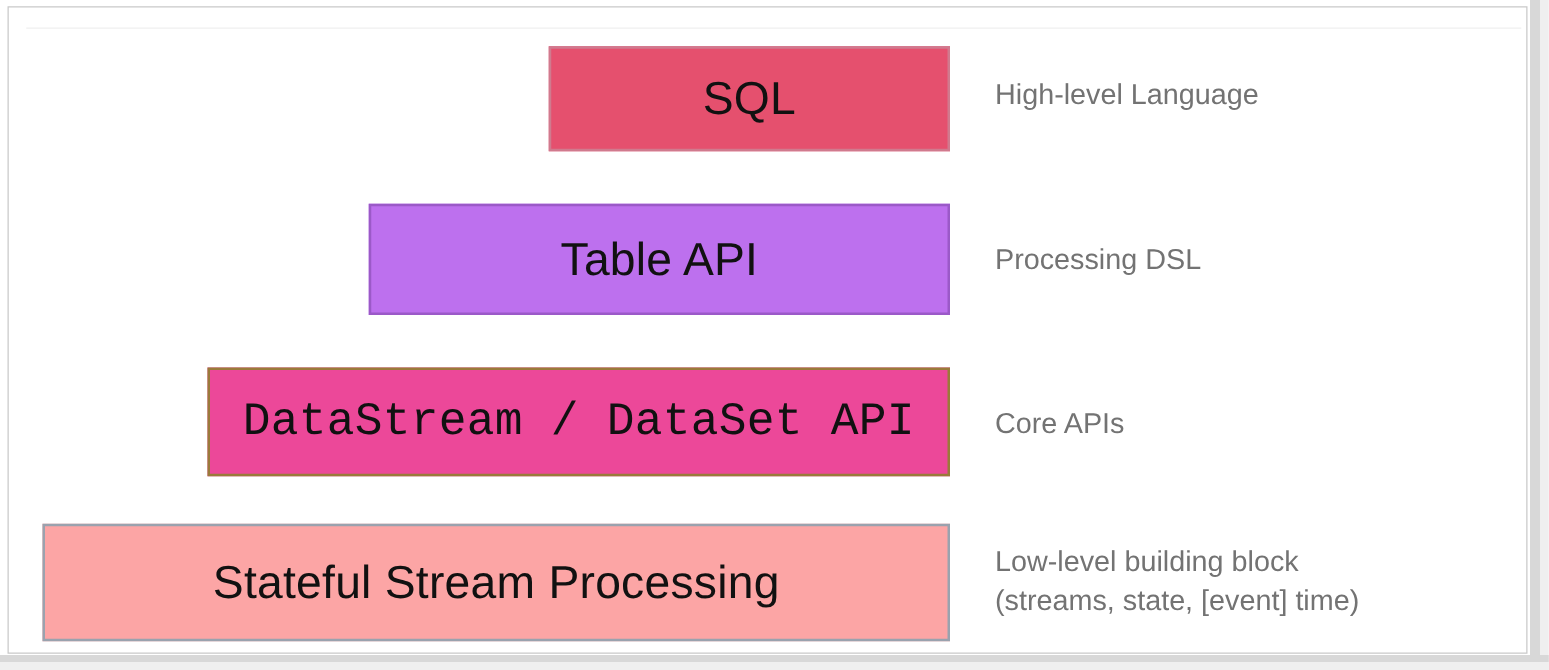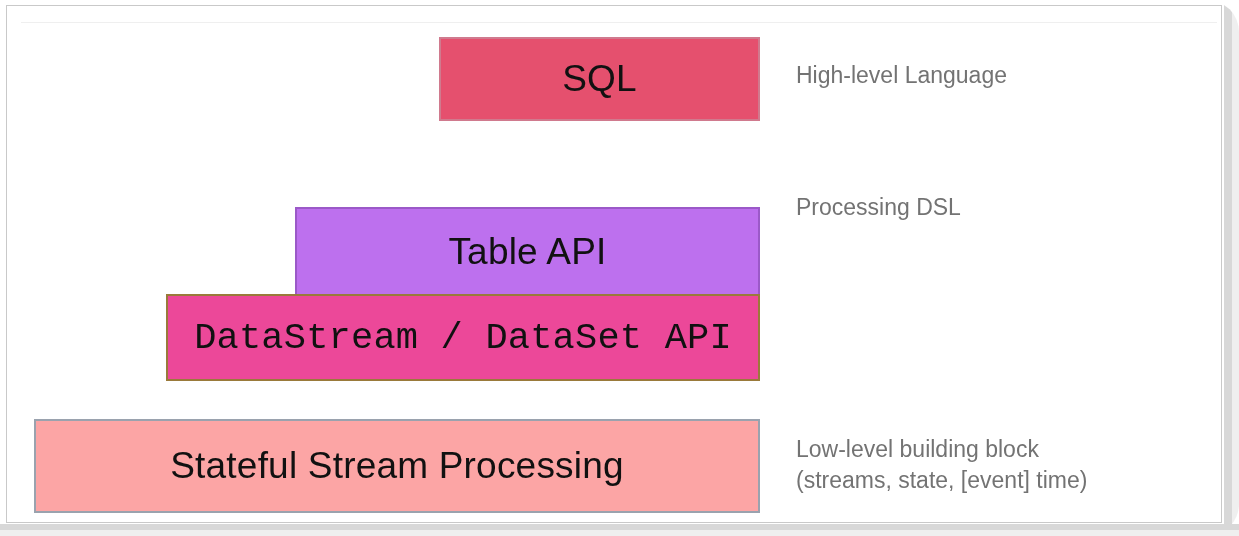--- a/index.html
+++ b/index.html
@@ -16,21 +16,20 @@
 
   
   #slide-frame {
     position: absolute;
     left: 0;
     top: 0;
     width: 1239px;
     height: 536px;
     background: linear-gradient(to right, #ffffff 0 1224px, #d8d8d8 1224px 1232px, #efefef 1232px 1239px);
     box-sizing: border-box;
-    border-radius: 32px;
   }
   #slide-frame::after {
     content: "";
     position: absolute;
     left: 0;
     bottom: 0;
     width: 1239px;
     height: 12px;
     background: linear-gradient(to bottom, #d8d8d8 0 6px, #efefef 6px 12px);
   }
@@ -93,21 +92,20 @@
   }
 
   #box-table-api {
     left: 288px;
     top: 157px;
     width: 465px;
     height: 89px;
     background: #bd70ee;
     border: 2px solid #9b59c8;
     font-size: 37px;
-    margin-top: 44px;
   }
   #desc-table-api {
     left: 789px;
     top: 186px;
   }
 
   #box-datastream {
     left: 159px;
     top: 288px;
     width: 594px;
@@ -144,19 +142,20 @@
 
     <div id="top-hairline"></div>
 
     <div class="layer-box" id="box-sql">SQL</div>
     <div class="layer-desc" id="desc-sql">High-level Language</div>
 
     <div class="layer-box" id="box-table-api">Table API</div>
     <div class="layer-desc" id="desc-table-api">Processing DSL</div>
 
     <div class="layer-box" id="box-datastream">DataStream / DataSet API</div>
+    <div class="layer-desc" id="desc-datastream">Core APIs</div>
 
     <div class="layer-box" id="box-stateful">Stateful Stream Processing</div>
     <div class="layer-desc" id="desc-stateful">Low-level building block
 (streams, state, [event] time)</div>
 
   </div>
 </div>
 
 </body></html>

